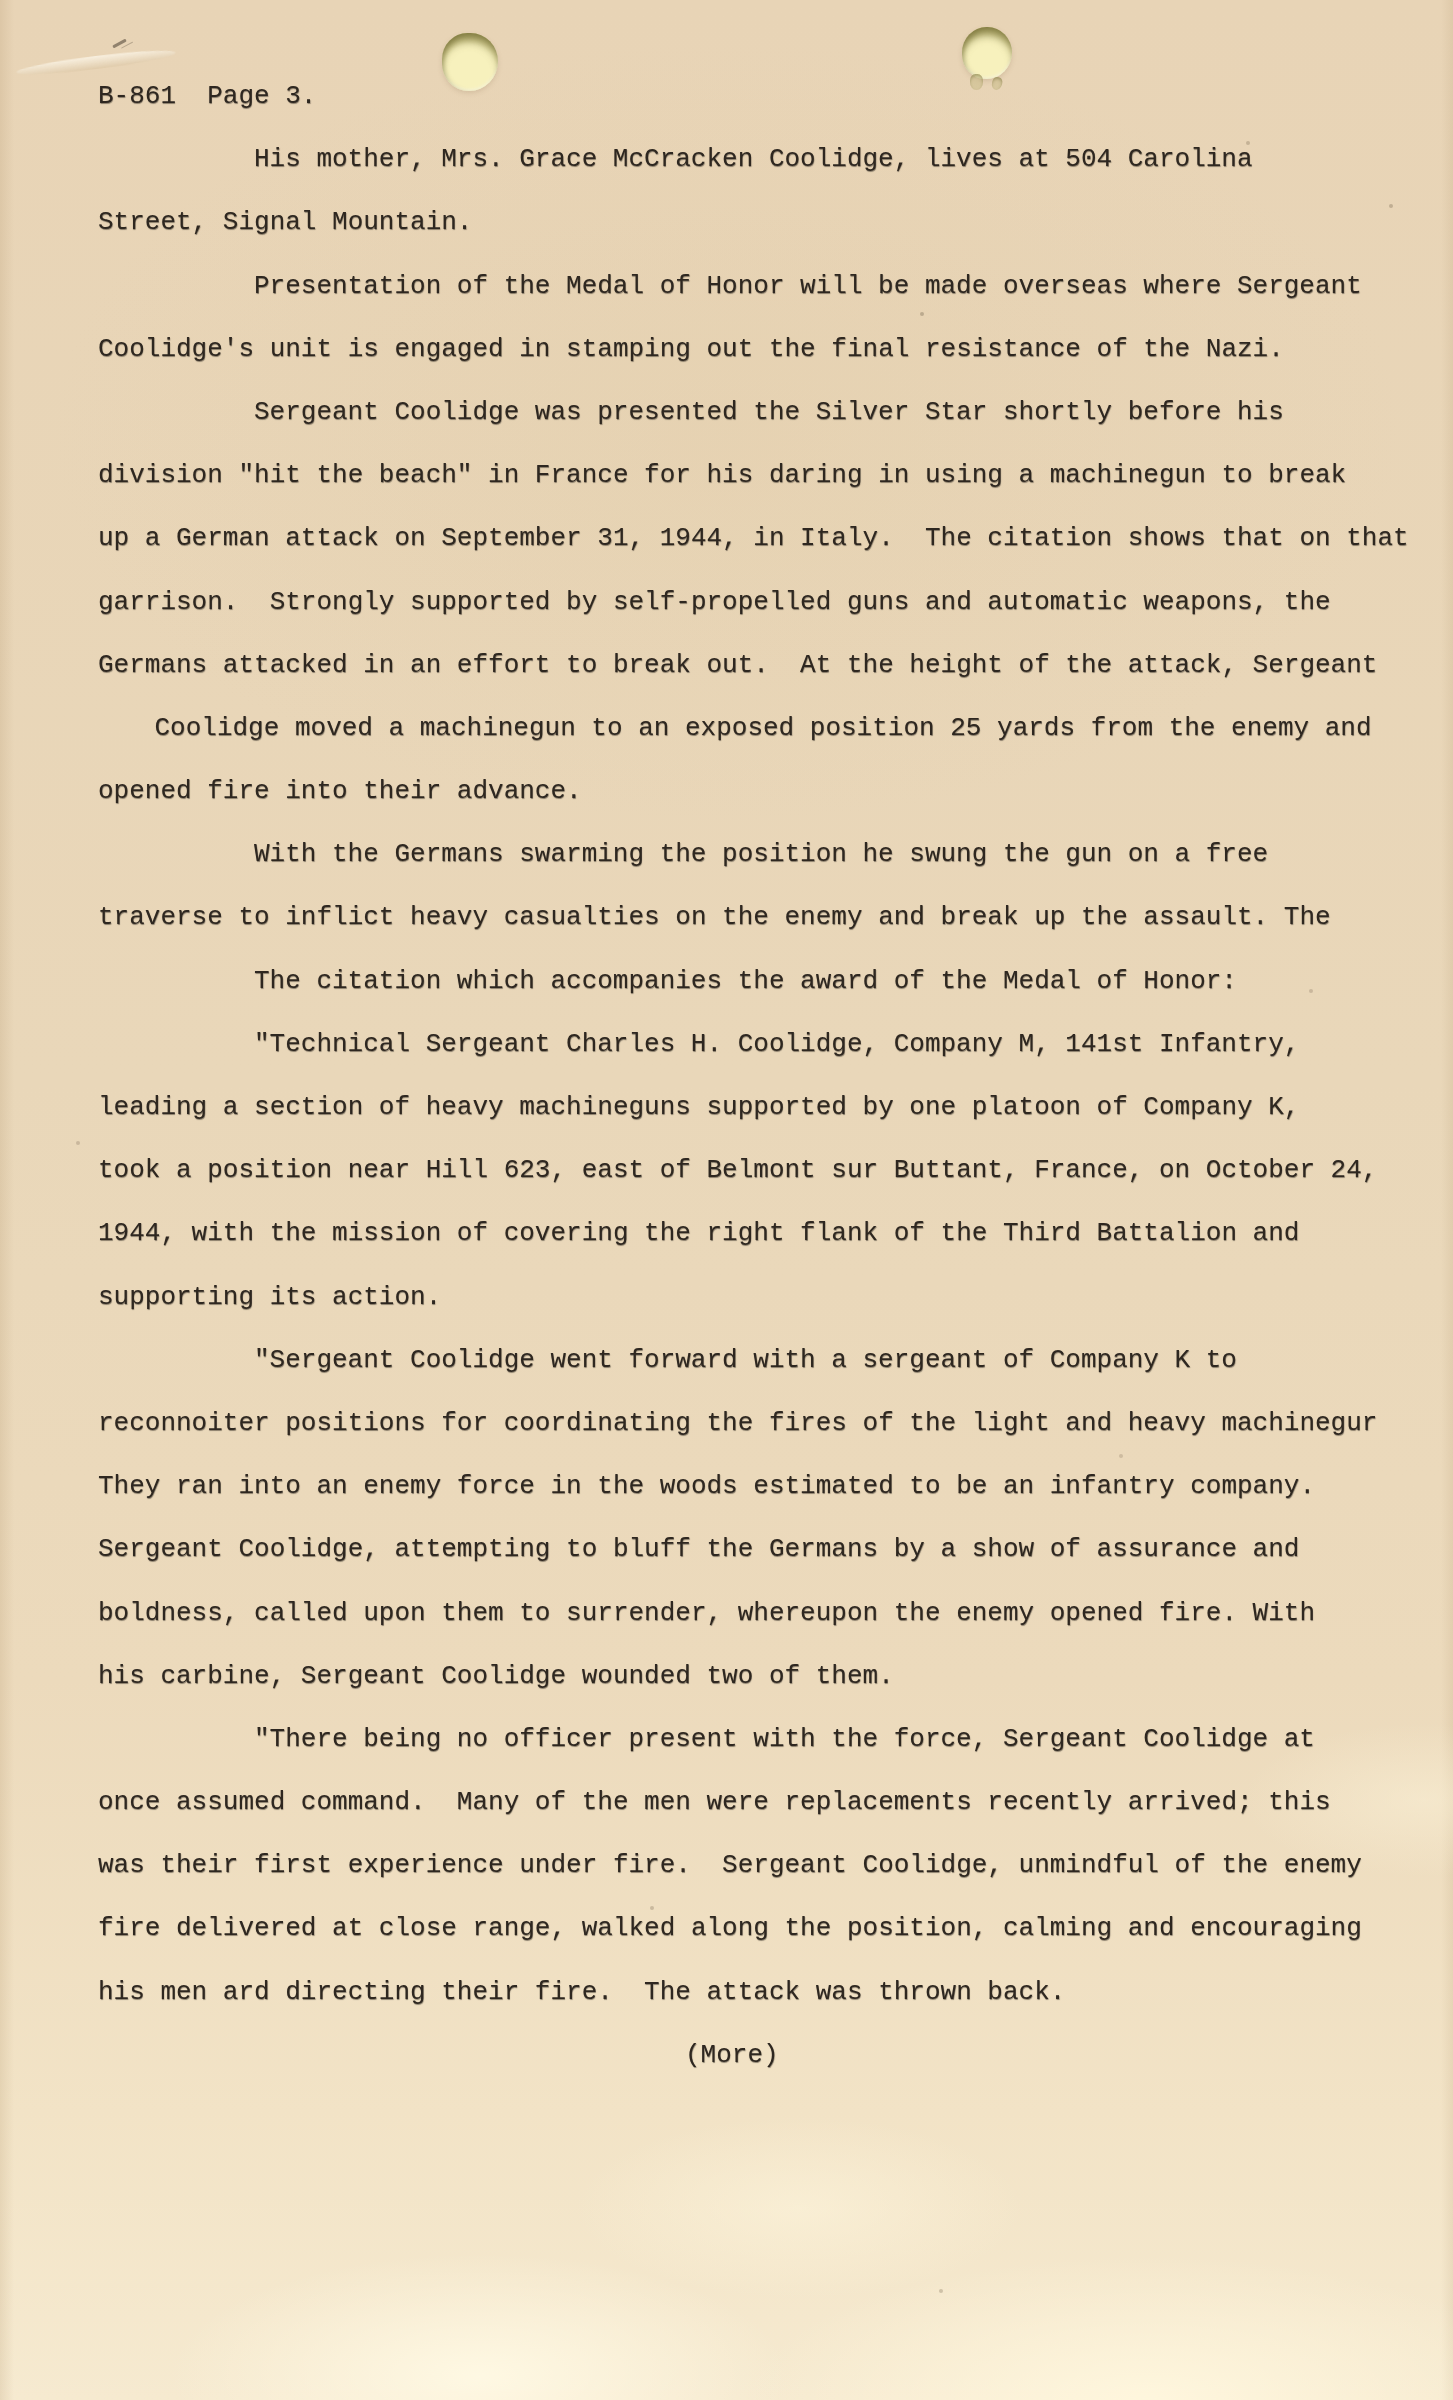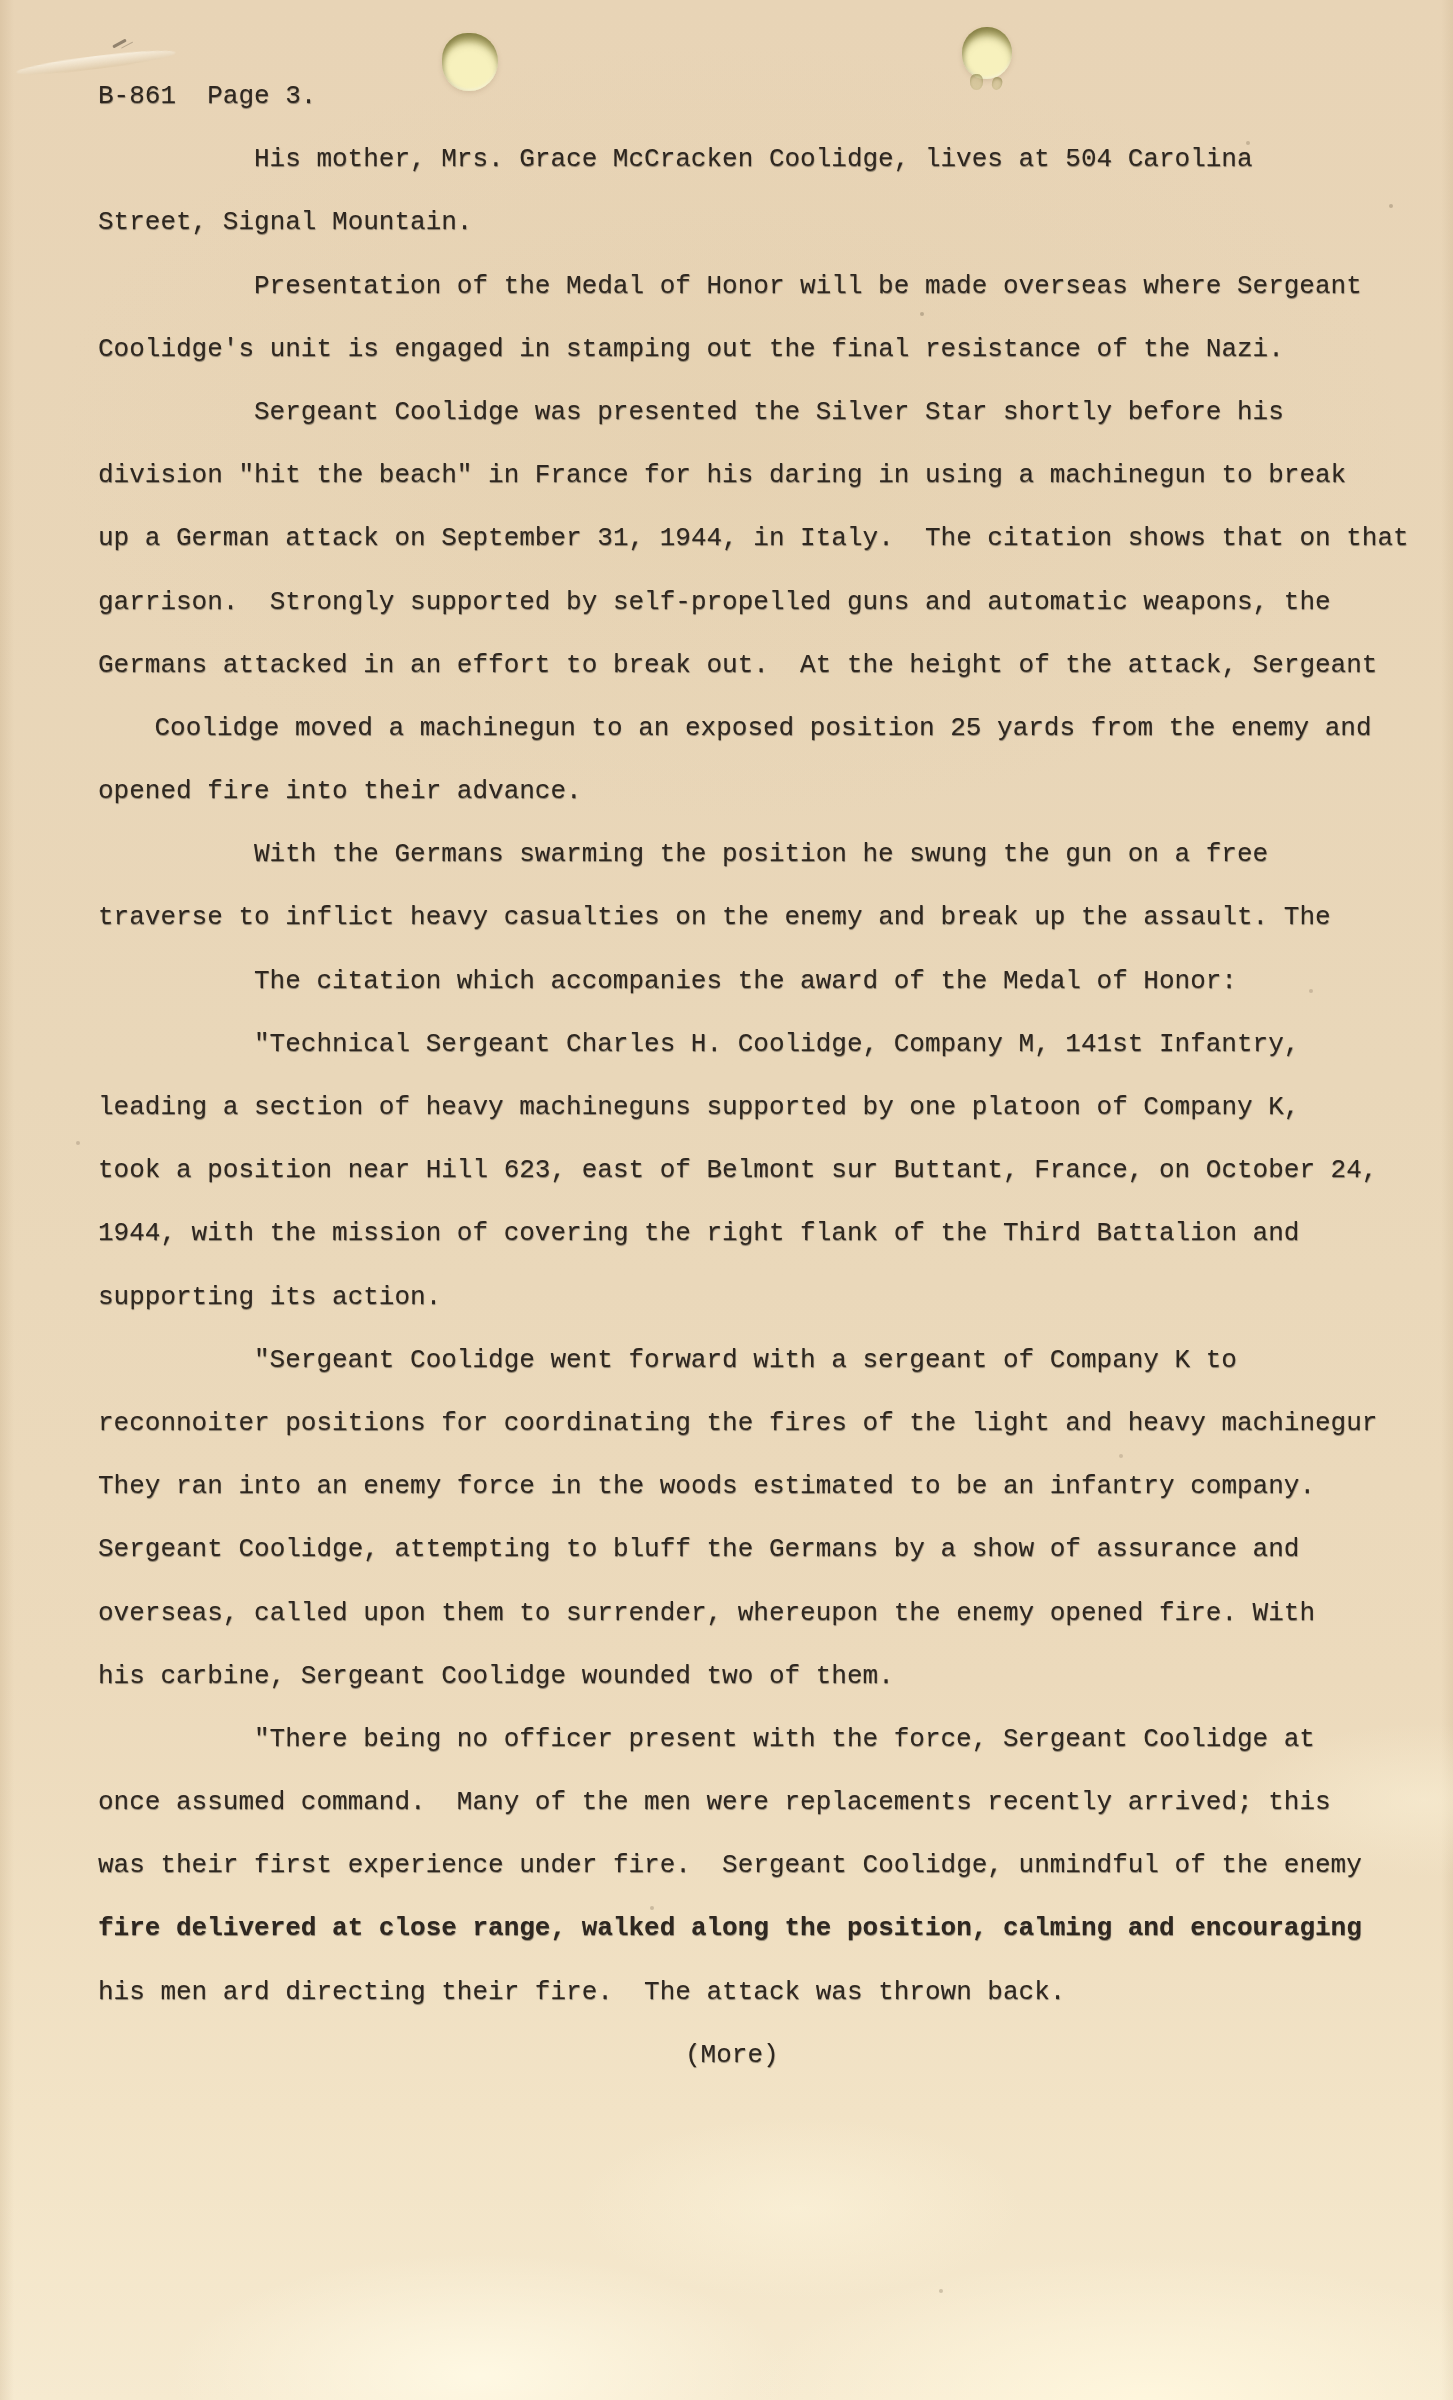--- a/index.html
+++ b/index.html
@@ -122,22 +122,22 @@
       <div class="tline" style="padding-left: 156px;">The citation which accompanies the award of the Medal of Honor:</div>
       <div class="tline" style="padding-left: 156px;">"Technical Sergeant Charles H. Coolidge, Company M, 141st Infantry,</div>
       <div class="tline" style="padding-left: 0px;">leading a section of heavy machineguns supported by one platoon of Company K,</div>
       <div class="tline" style="padding-left: 0px;">took a position near Hill 623, east of Belmont sur Buttant, France, on October 24,</div>
       <div class="tline" style="padding-left: 0px;">1944, with the mission of covering the right flank of the Third Battalion and</div>
       <div class="tline" style="padding-left: 0px;">supporting its action.</div>
       <div class="tline" style="padding-left: 156px;">"Sergeant Coolidge went forward with a sergeant of Company K to</div>
       <div class="tline" style="padding-left: 0px;">reconnoiter positions for coordinating the fires of the light and heavy machinegur</div>
       <div class="tline" style="padding-left: 0px;">They ran into an enemy force in the woods estimated to be an infantry company.</div>
       <div class="tline" style="padding-left: 0px;">Sergeant Coolidge, attempting to bluff the Germans by a show of assurance and</div>
-      <div class="tline" style="padding-left: 0px;">overseas, called upon them to surrender, whereupon the enemy opened fire. With</div>
+      <div class="tline" style="padding-left: 0px;">boldness, called upon them to surrender, whereupon the enemy opened fire. With</div>
       <div class="tline" style="padding-left: 0px;">his carbine, Sergeant Coolidge wounded two of them.</div>
       <div class="tline" style="padding-left: 156px;">"There being no officer present with the force, Sergeant Coolidge at</div>
       <div class="tline" style="padding-left: 0px;">once assumed command.  Many of the men were replacements recently arrived; this</div>
       <div class="tline" style="padding-left: 0px;">was their first experience under fire.  Sergeant Coolidge, unmindful of the enemy</div>
-      <div class="tline" style="padding-left: 0px; font-weight: bold;">fire delivered at close range, walked along the position, calming and encouraging</div>
+      <div class="tline" style="padding-left: 0px;">fire delivered at close range, walked along the position, calming and encouraging</div>
       <div class="tline" style="padding-left: 0px;">his men ard directing their fire.  The attack was thrown back.</div>
       <div class="tline" style="padding-left: 587px;">(More)</div>
     </div>
 </div>
 
 </body></html>

